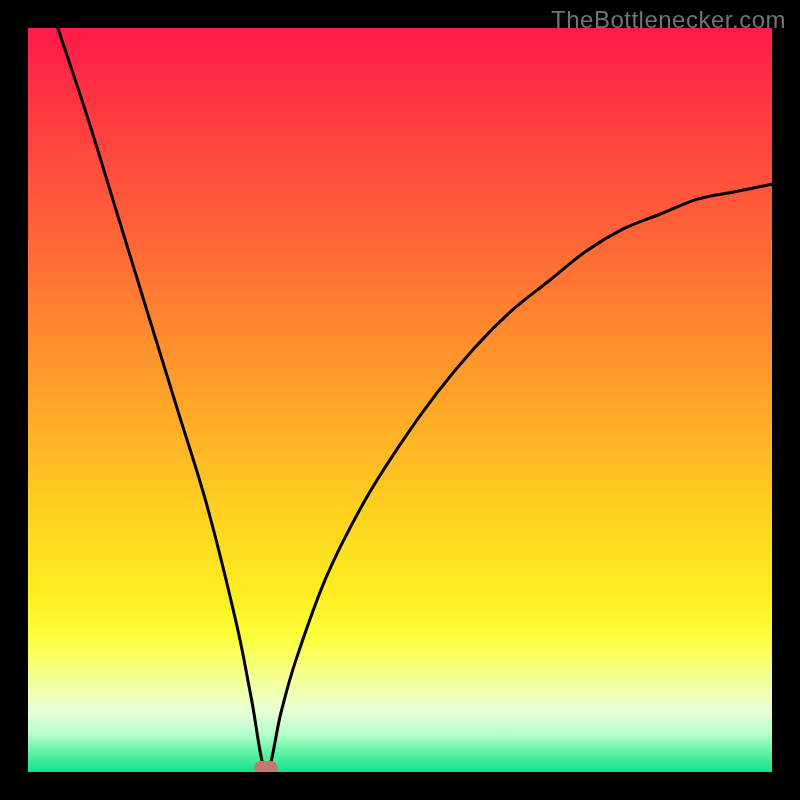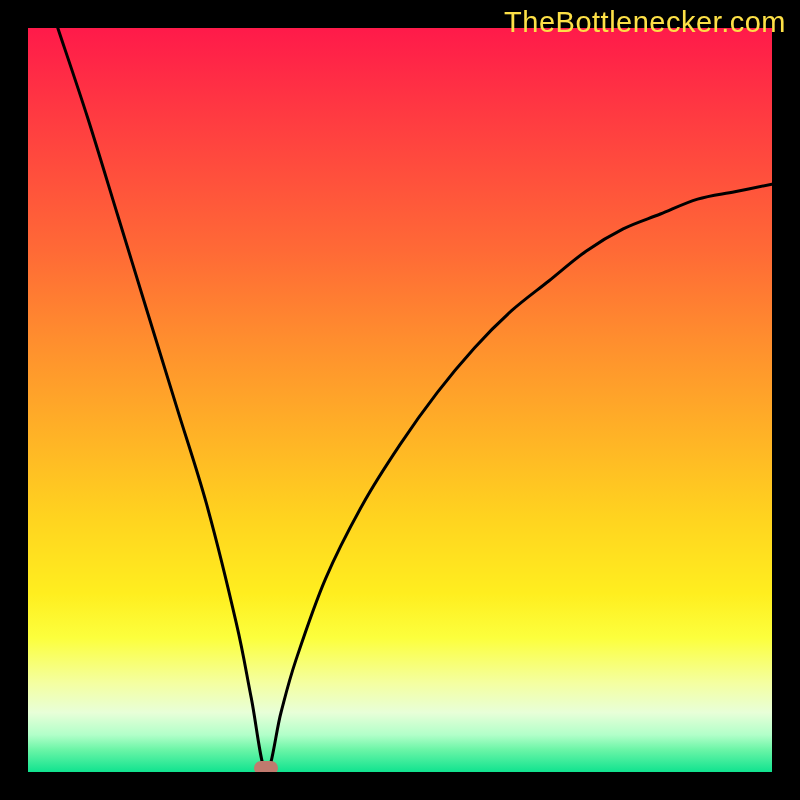--- a/index.html
+++ b/index.html
@@ -14,22 +14,22 @@
   .frame {
     position: relative;
     width: 800px;
     height: 800px;
     background: #000;
   }
   .watermark {
     position: absolute;
     top: 6px;
     right: 14px;
-    color: #fde047;
-    font-size: 29px;
+    color: #737373;
+    font-size: 24px;
     font-weight: 500;
     letter-spacing: 0.5px;
     z-index: 20;
   }
   .plot-area {
     position: absolute;
     left: 28px;
     top: 28px;
     width: 744px;
     height: 744px;

